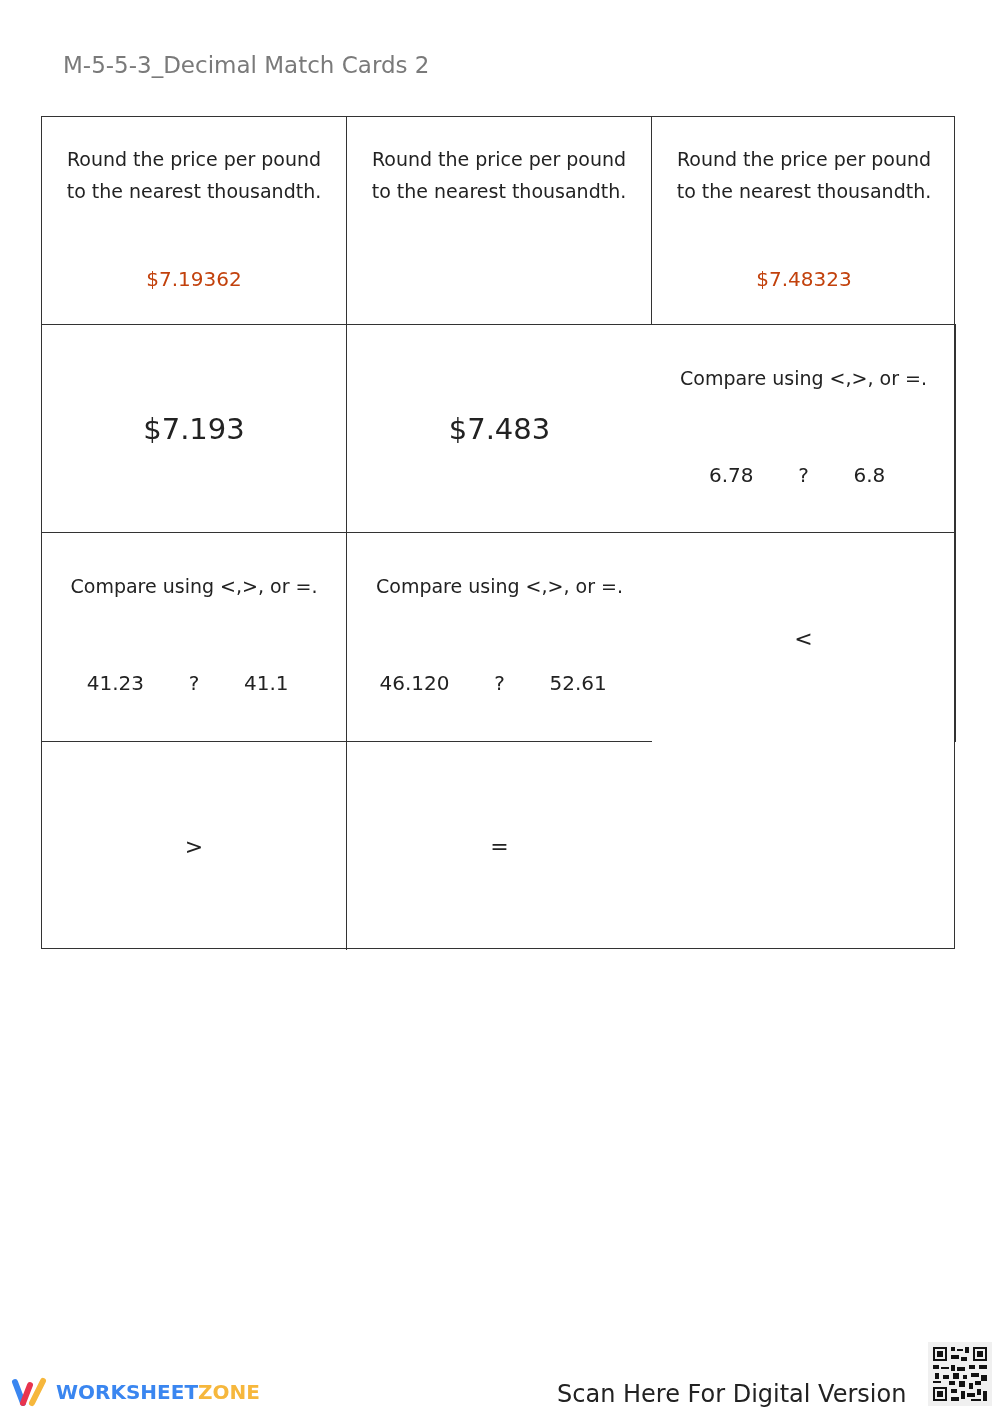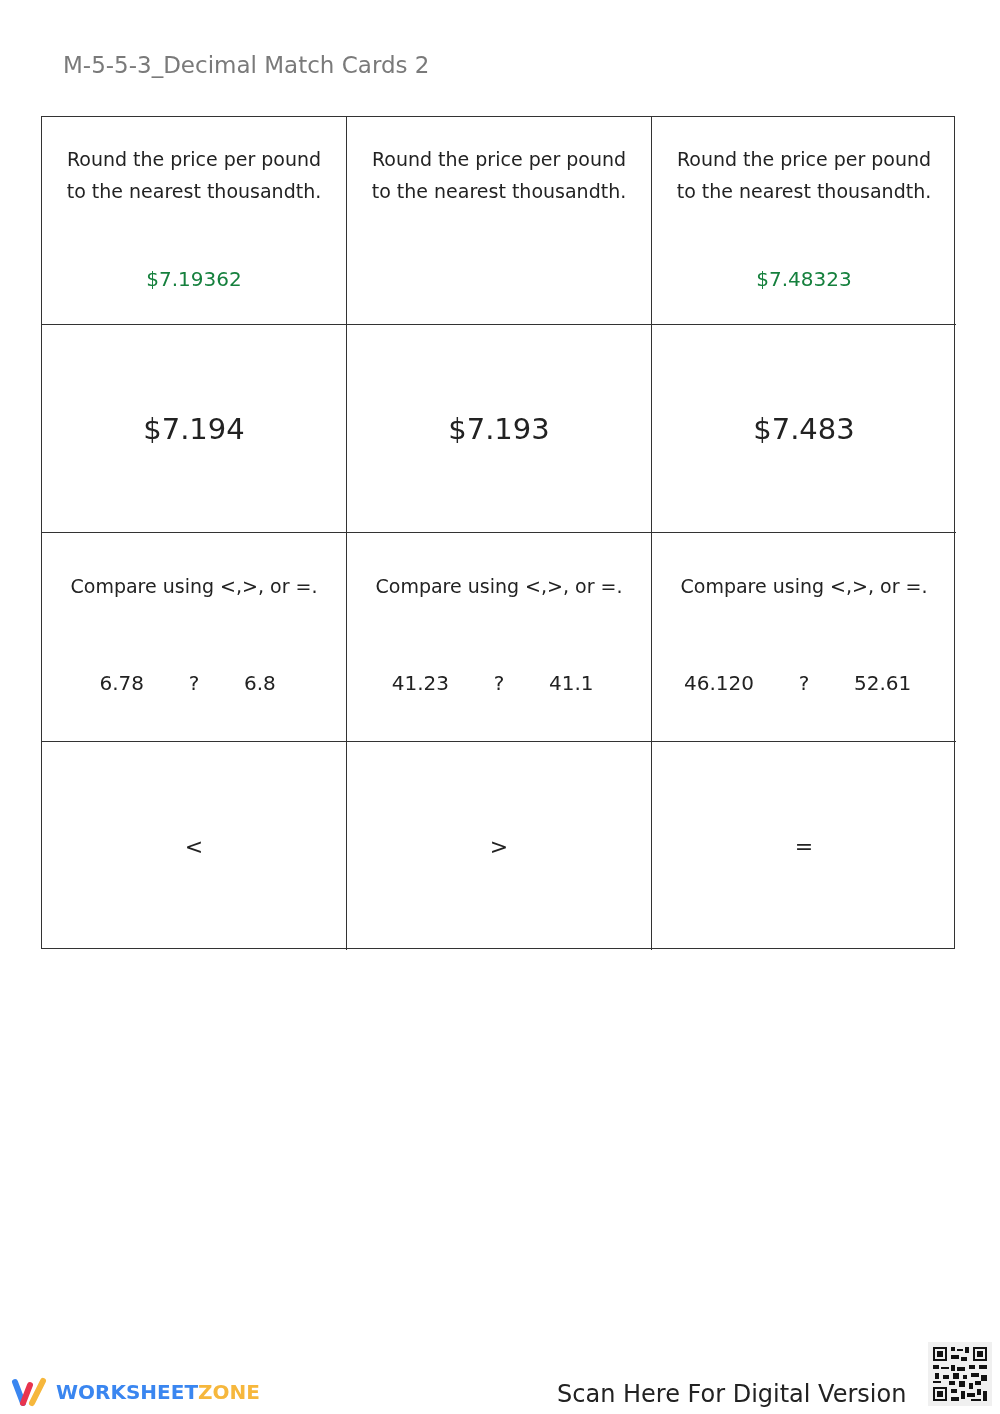--- a/index.html
+++ b/index.html
@@ -19,21 +19,21 @@
   .cell {
     border-right: 1.5px solid #333; border-bottom: 1.5px solid #333; box-sizing: border-box;
     position: relative; text-align: center;
   }
   .cell.col-last { border-right: none; }
   .cell.row-last { border-bottom: none; }
   .q-text {
     position: absolute; left: 0; right: 0; top: 26px; font-size: 19px; line-height: 32px; color: #222;
   }
   .q-value {
-    position: absolute; left: 0; right: 0; top: 150px; font-size: 20px; color: #15803d;
+    position: absolute; left: 0; right: 0; top: 150px; font-size: 20px; color: #c2410c;
   }
   .answer-big {
     position: absolute; left: 0; right: 0; top: 50%; transform: translateY(-50%);
     font-size: 29px; color: #222;
   }
   .compare-text {
     position: absolute; left: 0; right: 0; top: 42px; font-size: 19px; color: #222;
   }
   .compare-row {
     position: absolute; left: 0; right: 0; top: 138px; font-size: 20px; color: #222;
@@ -83,23 +83,20 @@
     </div>
   </div>
   <div class="cell col-last">
     <div class="q-text">
       <div>Round the price per pound</div>
       <div>to the nearest thousandth.</div>
     </div>
     <div class="q-value">$7.48323</div>
   </div>
 
-  <div class="cell">
-    <div class="answer-big">$7.194</div>
-  </div>
   <div class="cell">
     <div class="answer-big">$7.193</div>
   </div>
   <div class="cell col-last">
     <div class="answer-big">$7.483</div>
   </div>
 
   <div class="cell">
     <div class="compare-text">Compare using &lt;,&gt;, or =.</div>
     <div class="compare-row">

